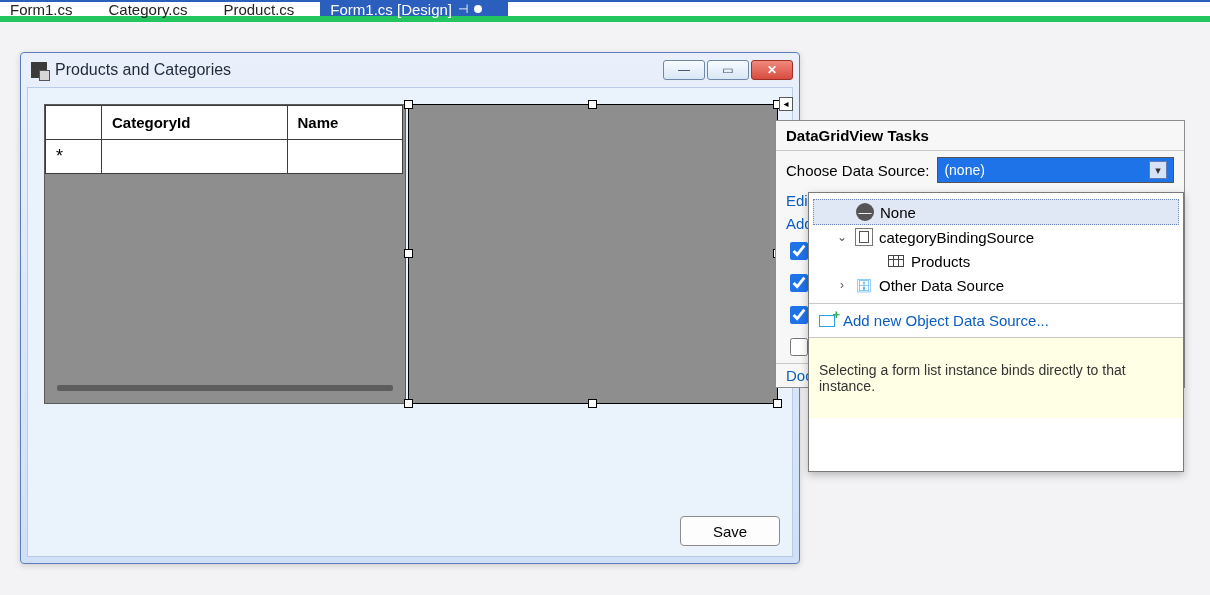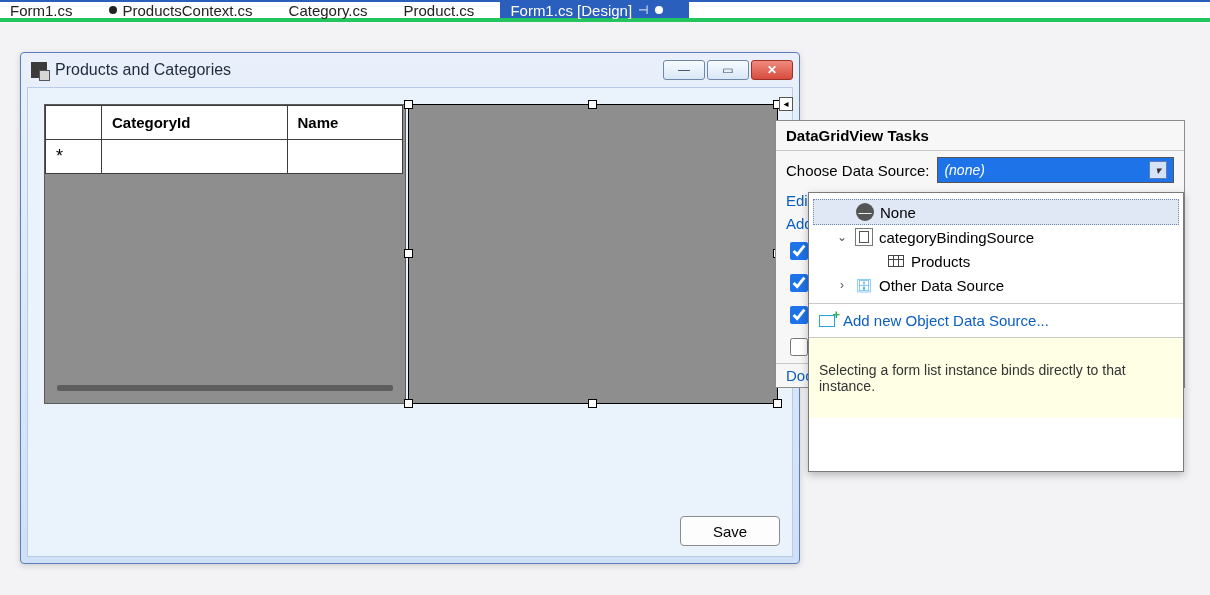--- a/index.html
+++ b/index.html
@@ -12,21 +12,21 @@
     overflow: hidden;
   }
 
   
   .tab-strip {
     position: absolute;
     top: 0; left: 0; right: 0;
     height: 22px;
     background: #fff;
     border-top: 2px solid #2b5fbd;
-    border-bottom: 4px solid #22c55e;
+    border-bottom: 6px solid #22c55e;
     display: flex;
     align-items: center;
     font-size: 15px;
   }
   .tab {
     padding: 0 26px 0 10px;
     color: #222;
     display: flex;
     align-items: center;
     height: 100%;
@@ -175,21 +175,21 @@
     display:flex;align-items:center;
     padding:6px 10px;
     gap:8px;
     justify-content:center;
   }
   .dsource-select{
     flex:1;height:26px;
     background:#1e73e8;color:#fff;
     border:1px solid #555;
     display:flex;align-items:center;justify-content:space-between;
-    padding:0 6px;font-size:14px;font-style:italic;
+    padding:0 6px;font-size:14px;
   }
   .dsource-select .chev{
     width:18px;height:18px;border:1px solid #5f7bb9;background:#d6e3f7;
     color:#333;display:flex;align-items:center;justify-content:center;font-size:11px;
   }
   .task-link{ color:#0a5ec2; padding:3px 10px; }
   .task-check{ display:flex;align-items:center;gap:8px;padding:4px 10px; }
   .task-check input{ width:18px;height:18px; accent-color:#1e73e8;}
   .task-check.unchecked input{accent-color:#888;}
   .tasks-sep{ height:1px;background:#c9c9c9;margin:0;}
@@ -247,24 +247,20 @@
     font-size:14px;
     color:#333;
   }
 </style>
 </head>
 <body>
 
 <div class="tab-strip">
   <div class="tab">
     <span>Form1.cs</span>
-  </div>
-  <div class="tab">
-    <span class="dirty-dot"></span>
-    <span>ProductsContext.cs</span>
   </div>
   <div class="tab">
     <span>Category.cs</span>
   </div>
   <div class="tab">
     <span>Product.cs</span>
   </div>
   <div class="tab active">
     <span>Form1.cs [Design]</span>
     <span class="pin">⊣</span>

